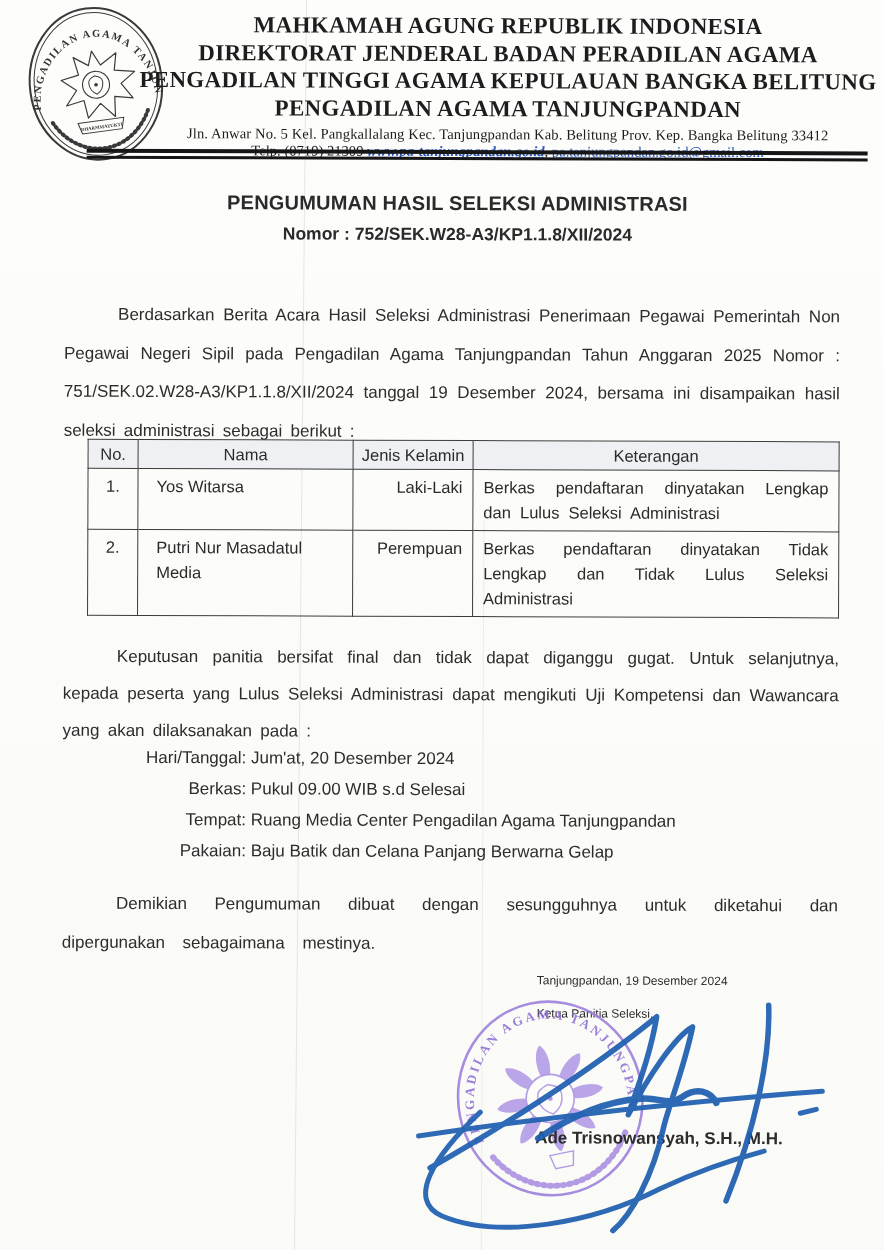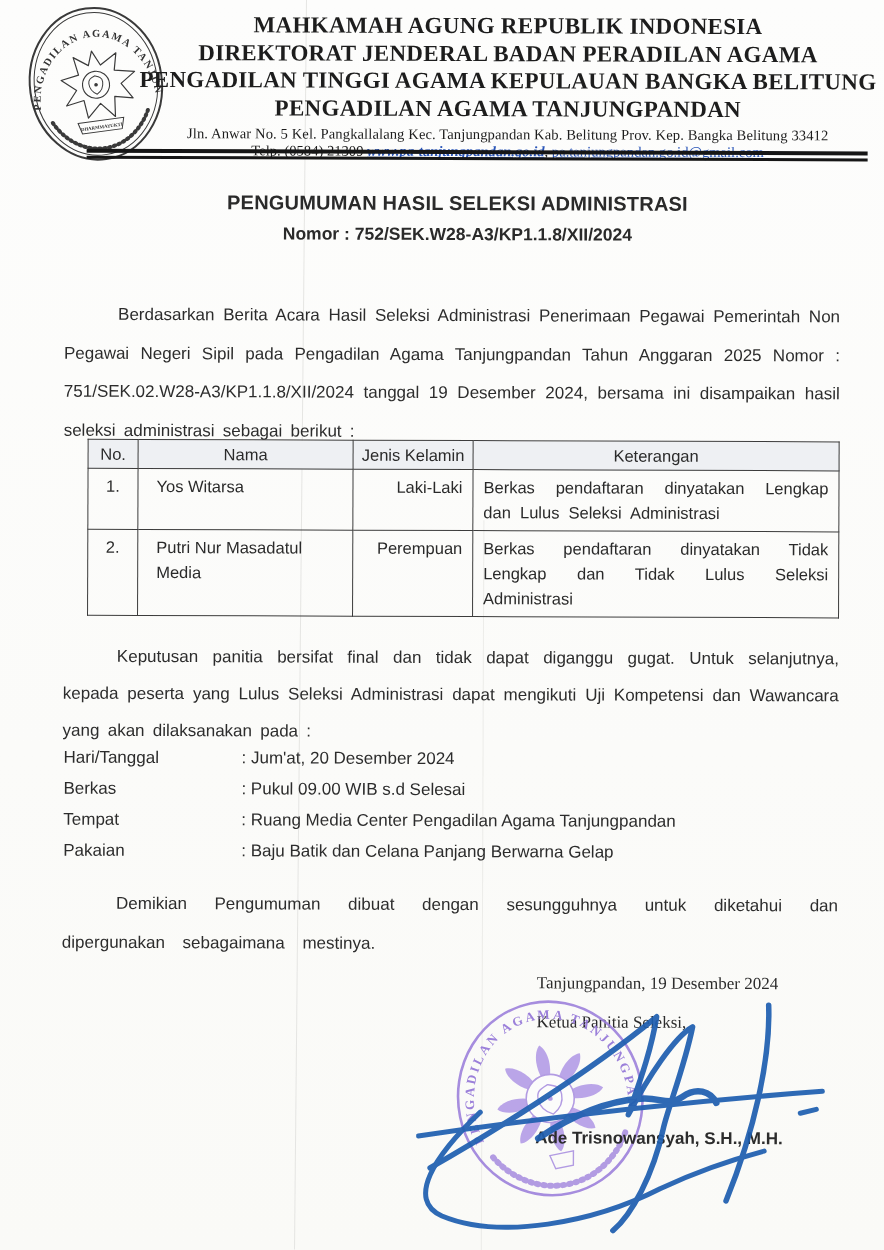--- a/index.html
+++ b/index.html
@@ -46,25 +46,25 @@
   .doc-table td{vertical-align:top;padding:5px 10px;line-height:25px;}
   .col-no{width:50px;}.col-nama{width:215px;}.col-jk{width:120px;}.col-ket{width:366px;}
   td.c-no{text-align:center;}
   td.c-nama{padding-left:18px;}
   td.c-jk{text-align:right;}
   td.c-ket{text-align:justify;word-spacing:4.5px;}
 
   
   .sched{position:absolute;left:64px;top:749px;font-size:17px;color:#2c2c2c;}
   .sched-row{display:flex;margin-bottom:11px;line-height:20px;}
-  .sched-label{width:178px;flex:none;}
+  .sched-label{width:178px;flex:none;text-align:right;}
   .sched-value{}
 
   
-  .signoff{position:absolute;left:538px;top:973px;font-size:17px;color:#2c2c2c;font-family:Liberation Serif, serif;}
+  .signoff{position:absolute;left:538px;top:973px;font-size:12px;color:#2c2c2c;}
   .signoff .role{margin-top:19px;}
   .sign-name{position:absolute;left:537px;top:1128px;font-size:17px;font-weight:bold;color:#2c2c2c;}
   .stamp{position:absolute;left:452px;top:996px;width:200px;height:205px;transform:rotate(-12deg);opacity:.88;}
   .signature{position:absolute;left:418px;top:988px;width:434px;height:250px;}
 </style>
 </head>
 <body>
 
 <div class="page">
   <div class="sheet">
@@ -88,21 +88,21 @@
       <path d="M47,116 L93,116 L90,127 L50,127 Z" fill="#fdfdfc" stroke="#3a3a3a" stroke-width="1"></path>
       <text x="70" y="124" text-anchor="middle" font-family="Liberation Serif,serif" font-size="4.8" font-weight="bold" fill="#333">DHARMMAYUKTI</text>
     </svg>
 
     <div class="lh-text">
       <div class="lh-line">MAHKAMAH AGUNG REPUBLIK INDONESIA</div>
       <div class="lh-line">DIREKTORAT JENDERAL BADAN PERADILAN AGAMA</div>
       <div class="lh-line">PENGADILAN TINGGI AGAMA KEPULAUAN BANGKA BELITUNG</div>
       <div class="lh-line">PENGADILAN AGAMA TANJUNGPANDAN</div>
       <div class="lh-addr">Jln. Anwar  No. 5 Kel. Pangkallalang Kec. Tanjungpandan Kab. Belitung Prov. Kep. Bangka Belitung 33412</div>
-      <div class="lh-contact"><span>Telp. (0584) 21309 </span><span class="lh-link web">www.pa-tanjungpandan.go.id</span><span>, </span><span class="lh-link">pa.tanjungpandan.go.id@gmail.com</span></div>
+      <div class="lh-contact"><span>Telp. (0719) 21309 </span><span class="lh-link web">www.pa-tanjungpandan.go.id</span><span>, </span><span class="lh-link">pa.tanjungpandan.go.id@gmail.com</span></div>
     </div>
     <div class="rule"></div>
 
     <div class="title-wrap">
       <div class="title-main">PENGUMUMAN HASIL SELEKSI ADMINISTRASI</div>
       <div class="title-num">Nomor : 752/SEK.W28-A3/KP1.1.8/XII/2024</div>
     </div>
 
     <div class="para p-open">Berdasarkan Berita Acara Hasil Seleksi Administrasi Penerimaan Pegawai Pemerintah Non Pegawai Negeri Sipil pada Pengadilan Agama Tanjungpandan Tahun Anggaran 2025 Nomor : 751/SEK.02.W28-A3/KP1.1.8/XII/2024 tanggal 19 Desember 2024, bersama ini disampaikan hasil seleksi administrasi sebagai berikut :</div>
 

